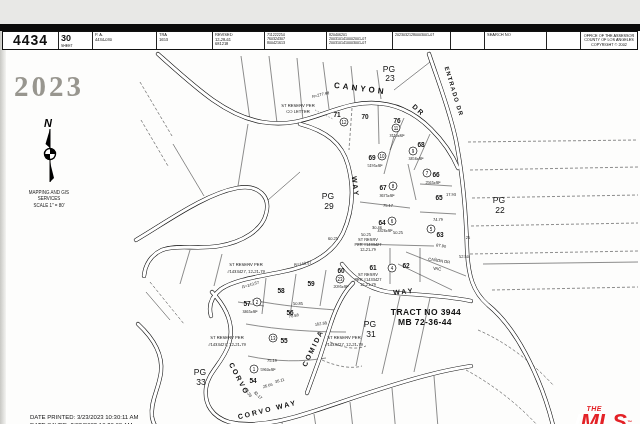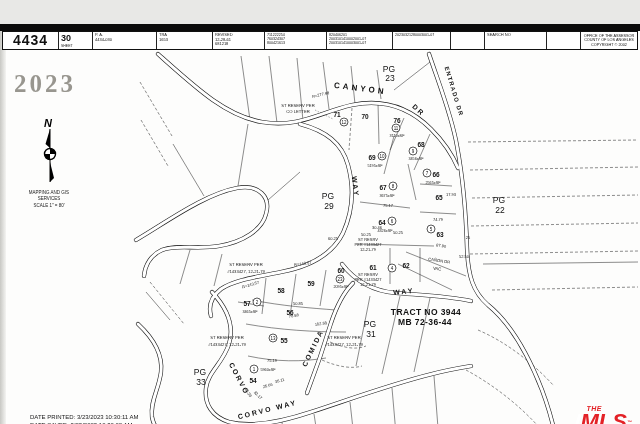--- a/index.html
+++ b/index.html
@@ -24,21 +24,21 @@
   .c-sheet .num{font-size:9px;font-weight:bold;}
   .c-sheet .lbl{font-size:3.5px;}
   .c-pa{width:64px;} .c-tra{width:56px;} .c-rev{width:52px;}
   .c-r1{width:62px;} .c-r2{width:66px;} .c-r3{width:58px;}
   .c-sp1{width:34px;} .c-search{width:62px;} .c-sp2{width:34px;}
   .c-office{flex:1;align-items:center;justify-content:center;text-align:center;}
   .c-office .val{font-size:3.8px;}
   .tiny{font-size:3.6px;color:#111;}
   
   .year{position:absolute;left:14px;top:46px;font-family:"Liberation Serif",serif;
-        font-weight:bold;font-size:25px;letter-spacing:3px;color:#98968f;}
+        font-weight:bold;font-size:29px;letter-spacing:3px;color:#98968f;}
   .compass{position:absolute;left:30px;top:92px;}
   .org{position:absolute;left:8px;top:166px;width:82px;text-align:center;
        font-size:4.5px;line-height:1.4;color:#222;}
   
   .map-svg{position:absolute;left:0;top:0;}
   .pl{stroke:#2e2e2e;stroke-width:.55;fill:none;}
   .pl-d{stroke:#2e2e2e;stroke-width:.55;fill:none;stroke-dasharray:3 2;}
   .ld{stroke:#444;stroke-width:.45;fill:none;stroke-dasharray:1.5 1.5;}
   .road-o{stroke:#1c1c1c;stroke-width:4.2;fill:none;stroke-linecap:round;}
   .road-i{stroke:#ffffff;stroke-width:3;fill:none;stroke-linecap:round;}

